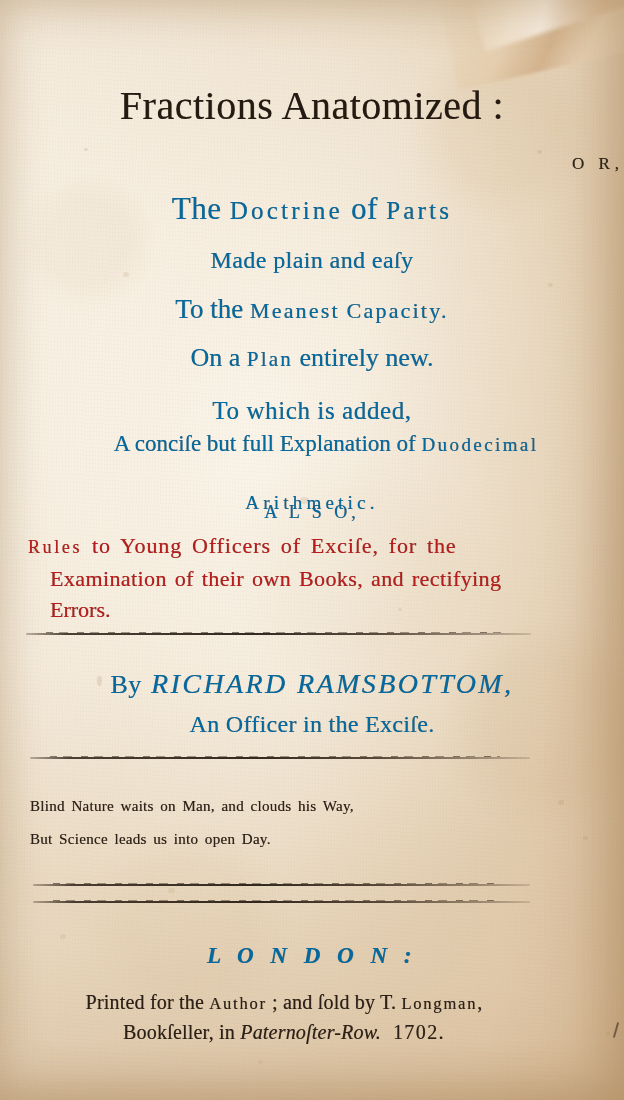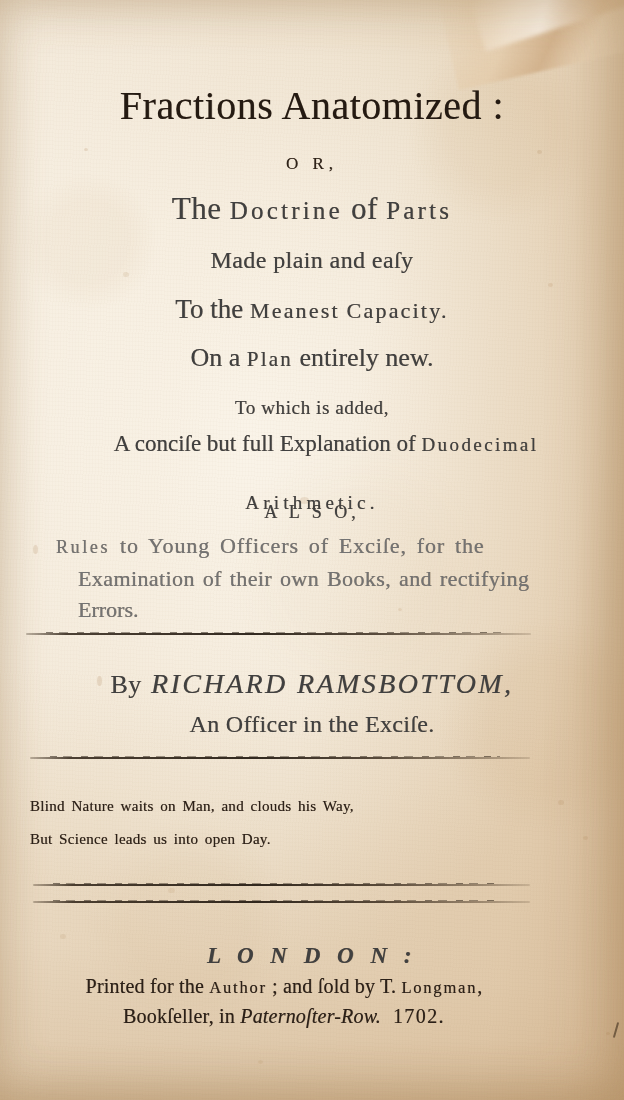--- a/index.html
+++ b/index.html
@@ -123,21 +123,21 @@
     z-index: 5;
   }
 
   .line {
     position: absolute;
     left: 0;
     right: 0;
     text-align: center;
     white-space: nowrap;
     line-height: 1;
-    color: #404040;
+    color: #0369a1;
   }
 
   
   .ink {
     text-shadow:
       0.35px 0.3px 0.4px rgba(60,42,26,0.40),
       -0.3px -0.2px 0.5px rgba(90,66,40,0.22);
   }
 
   .title {
@@ -176,21 +176,21 @@
 
   .plannew {
     font-size: 26px;
   }
   .plannew .sc {
     font-size: 21px;
     letter-spacing: 2.2px;
   }
 
   .added {
-    font-size: 19px;
+    font-size: 25px;
     letter-spacing: 0.6px;
   }
 
   .duodecimal {
     font-size: 23px;
     padding-left: 28px;
   }
   .duodecimal .sc {
     font-size: 19px;
     letter-spacing: 2.4px;
@@ -209,22 +209,21 @@
 
   
   .rules-block {
     position: absolute;
     left: 28px;
     width: 508px;
     font-size: 22px;
     line-height: 31px;
     text-align: justify;
     text-justify: inter-word;
-    color: #737373;
-    margin-left: 28px;
+    color: #b91c1c;
   }
   .rules-block .sc {
     font-size: 18px;
     letter-spacing: 2.6px;
   }
   .rules-block .l2,
   .rules-block .l3 {
     display: block;
     padding-left: 22px;
   }
@@ -307,20 +306,21 @@
   }
 
   .imprint {
     position: absolute;
     left: 24px;
     width: 520px;
     text-align: center;
     font-size: 20px;
     line-height: 29px;
     letter-spacing: 0.2px;
+    margin-top: 16px;
   }
   .imprint .sc {
     font-size: 16.5px;
     letter-spacing: 1.8px;
   }
   .imprint .it {
     font-style: italic;
   }
   .imprint .yr {
     letter-spacing: 1.4px;
@@ -368,21 +368,21 @@
   <div class="spot" style="left:583px; top:836px;  width:5px;  height:4px;  opacity:.42;"></div>
   <div class="spot" style="left:168px; top:888px;  width:7px;  height:5px;  opacity:.35;"></div>
   <div class="spot" style="left:60px;  top:934px;  width:6px;  height:5px;  opacity:.38;"></div>
   <div class="spot" style="left:258px; top:1060px; width:5px;  height:4px;  opacity:.35;"></div>
   <div class="spot" style="left:606px; top:1032px; width:4px;  height:3px;  opacity:.50;"></div>
 
   <div class="content">
 
     <div class="line title ink" style="top:86px;">Fractions Anatomized :</div>
 
-    <div class="line or-line ink" style="top:155px;">O R,</div>
+    <div class="line or-line ink" style="top:155px;text-align:right;">O R,</div>
 
     <div class="line doctrine ink" style="top:193px;">
       <span>The </span><span class="sc">Doctrine</span><span> of </span><span class="sc">Parts</span>
     </div>
 
     <div class="line meanest ink" style="top:296px;">
       <span>To the </span><span class="sc">Meanest</span><span> </span><span class="sc">Capacity.</span>
     </div>
 
     <div class="line madeplain ink" style="top:248px;">Made plain and eaſy</div>

